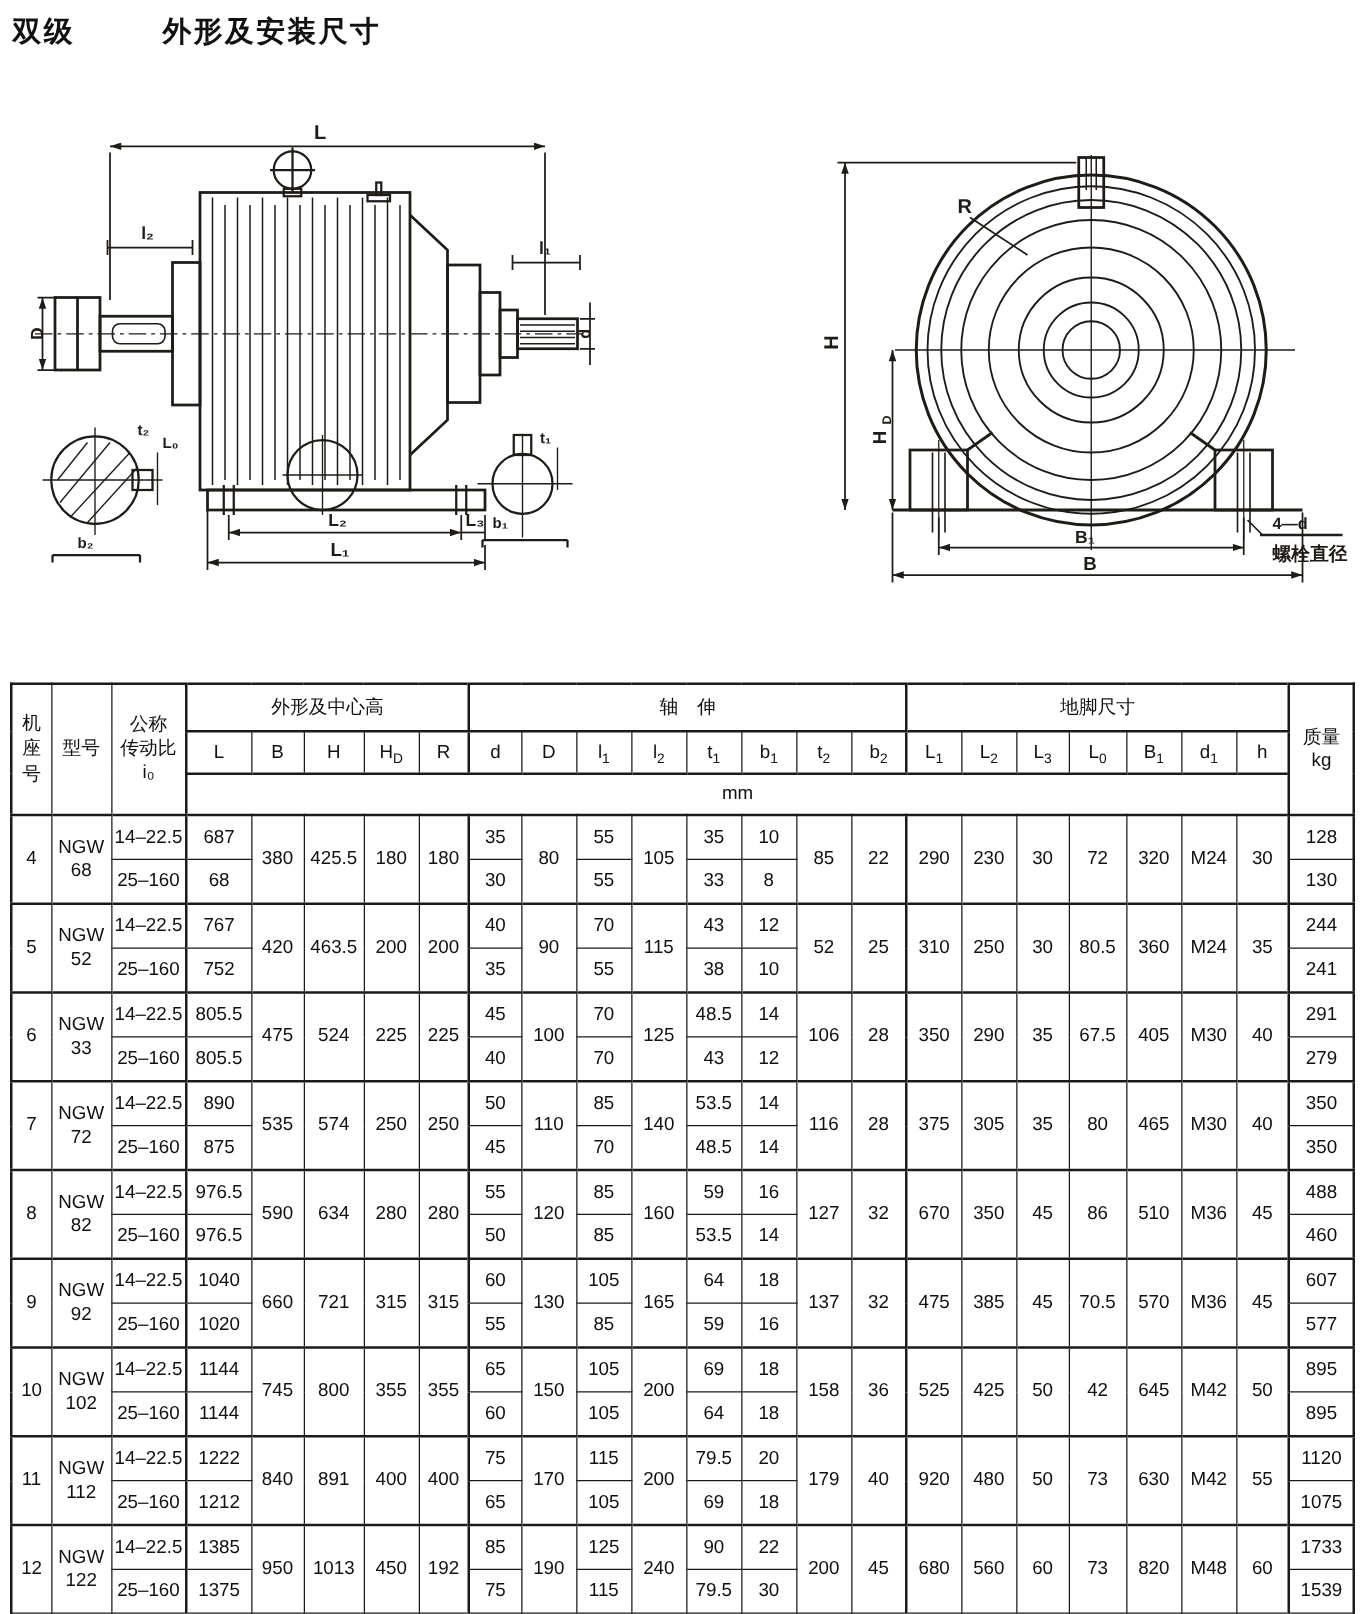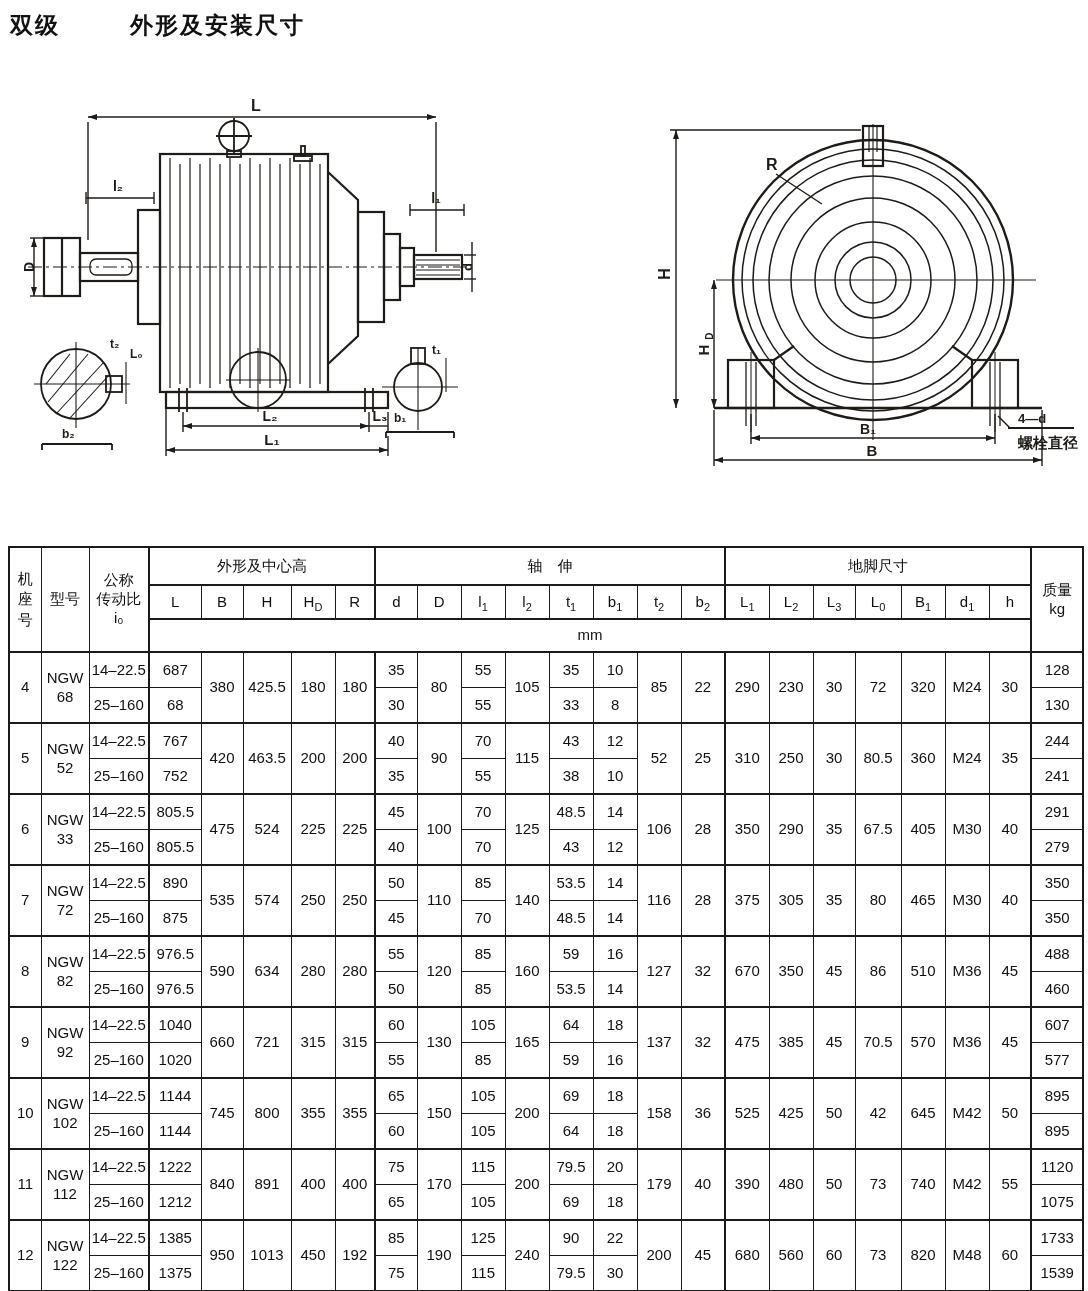--- a/index.html
+++ b/index.html
@@ -575,25 +575,25 @@
           <td rowspan="2" data-name="cell-HD">400</td>
           <td rowspan="2" data-name="cell-R">400</td>
           <td class="thick-l" data-name="cell-d">75</td>
           <td rowspan="2" data-name="cell-D">170</td>
           <td data-name="cell-l1">115</td>
           <td rowspan="2" data-name="cell-l2">200</td>
           <td data-name="cell-t1">79.5</td>
           <td data-name="cell-b1">20</td>
           <td rowspan="2" data-name="cell-t2">179</td>
           <td rowspan="2" data-name="cell-b2">40</td>
-          <td rowspan="2" class="thick-l" data-name="cell-L1">390</td>
+          <td rowspan="2" class="thick-l" data-name="cell-L1">920</td>
           <td rowspan="2" data-name="cell-L2">480</td>
           <td rowspan="2" data-name="cell-L3">50</td>
           <td rowspan="2" data-name="cell-L0">73</td>
-          <td rowspan="2" data-name="cell-B1">740</td>
+          <td rowspan="2" data-name="cell-B1">630</td>
           <td rowspan="2" data-name="cell-d1">M42</td>
           <td rowspan="2" data-name="cell-h">55</td>
           <td class="thick-l" data-name="cell-mass">1120</td>
         </tr>
         <tr data-name="table-row">
           <td data-name="cell-ratio">25–160</td>
           <td class="thick-l" data-name="cell-L">1212</td>
           <td class="thick-l" data-name="cell-d">65</td>
           <td data-name="cell-l1">105</td>
           <td data-name="cell-t1">69</td>

